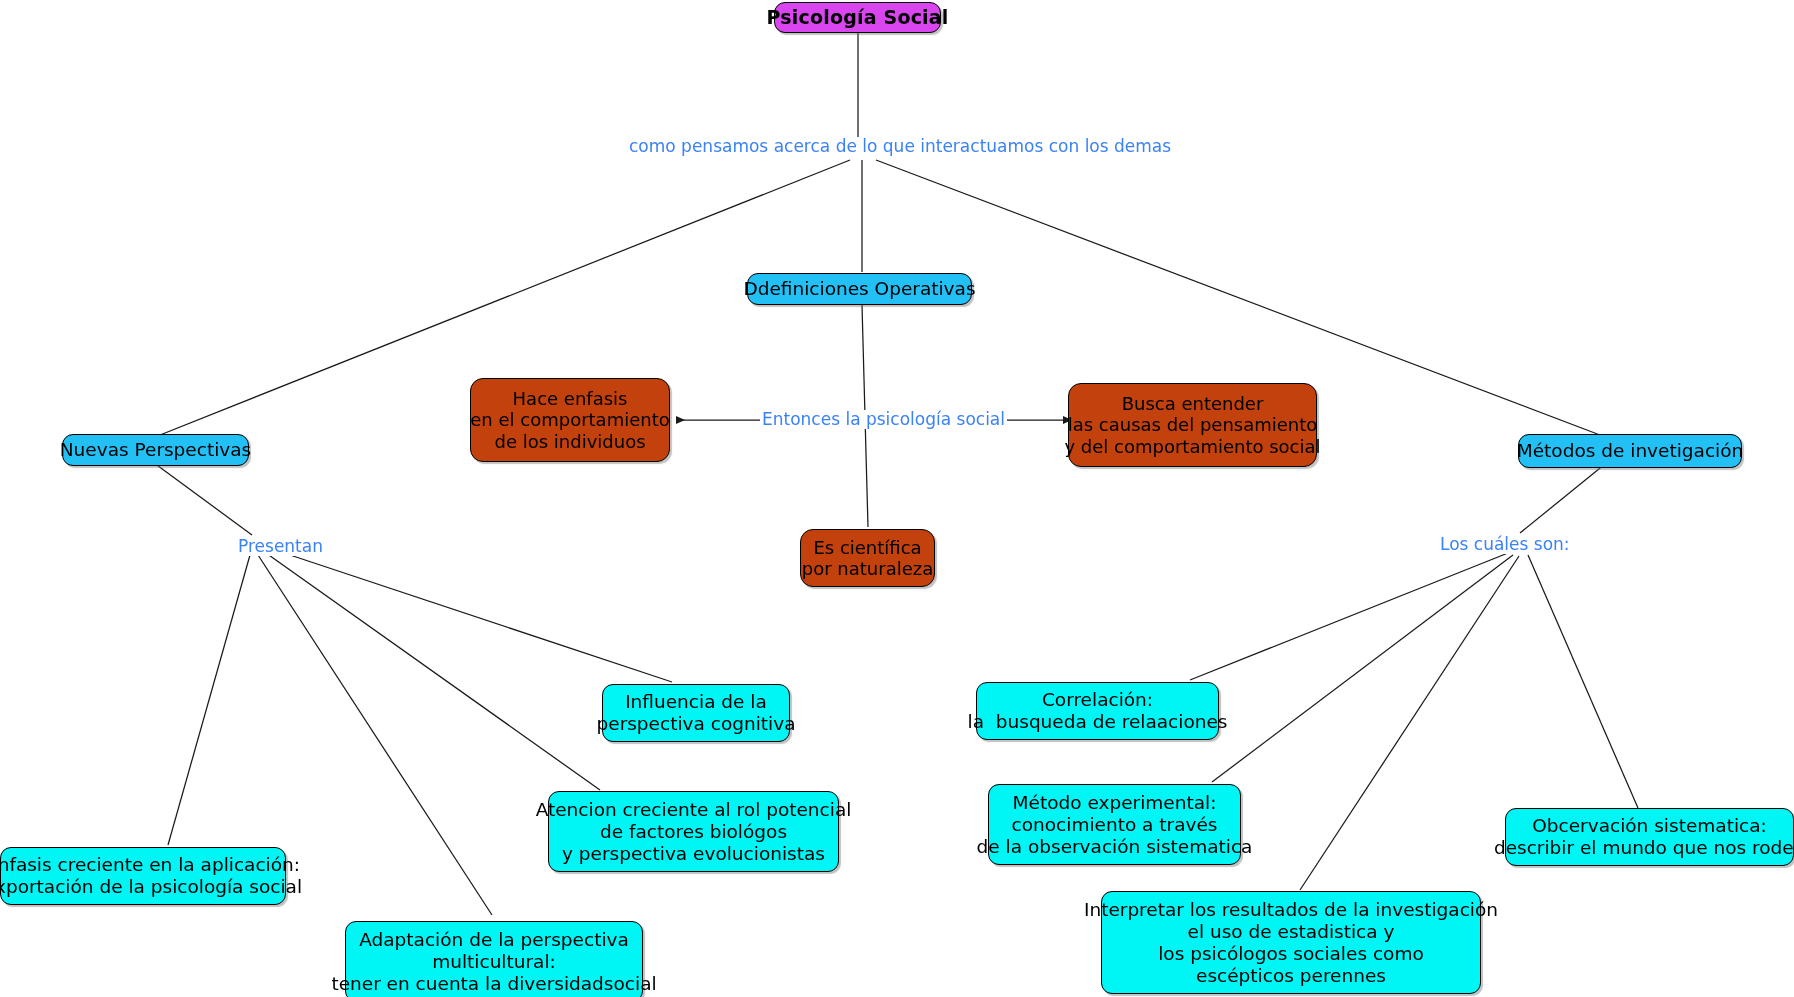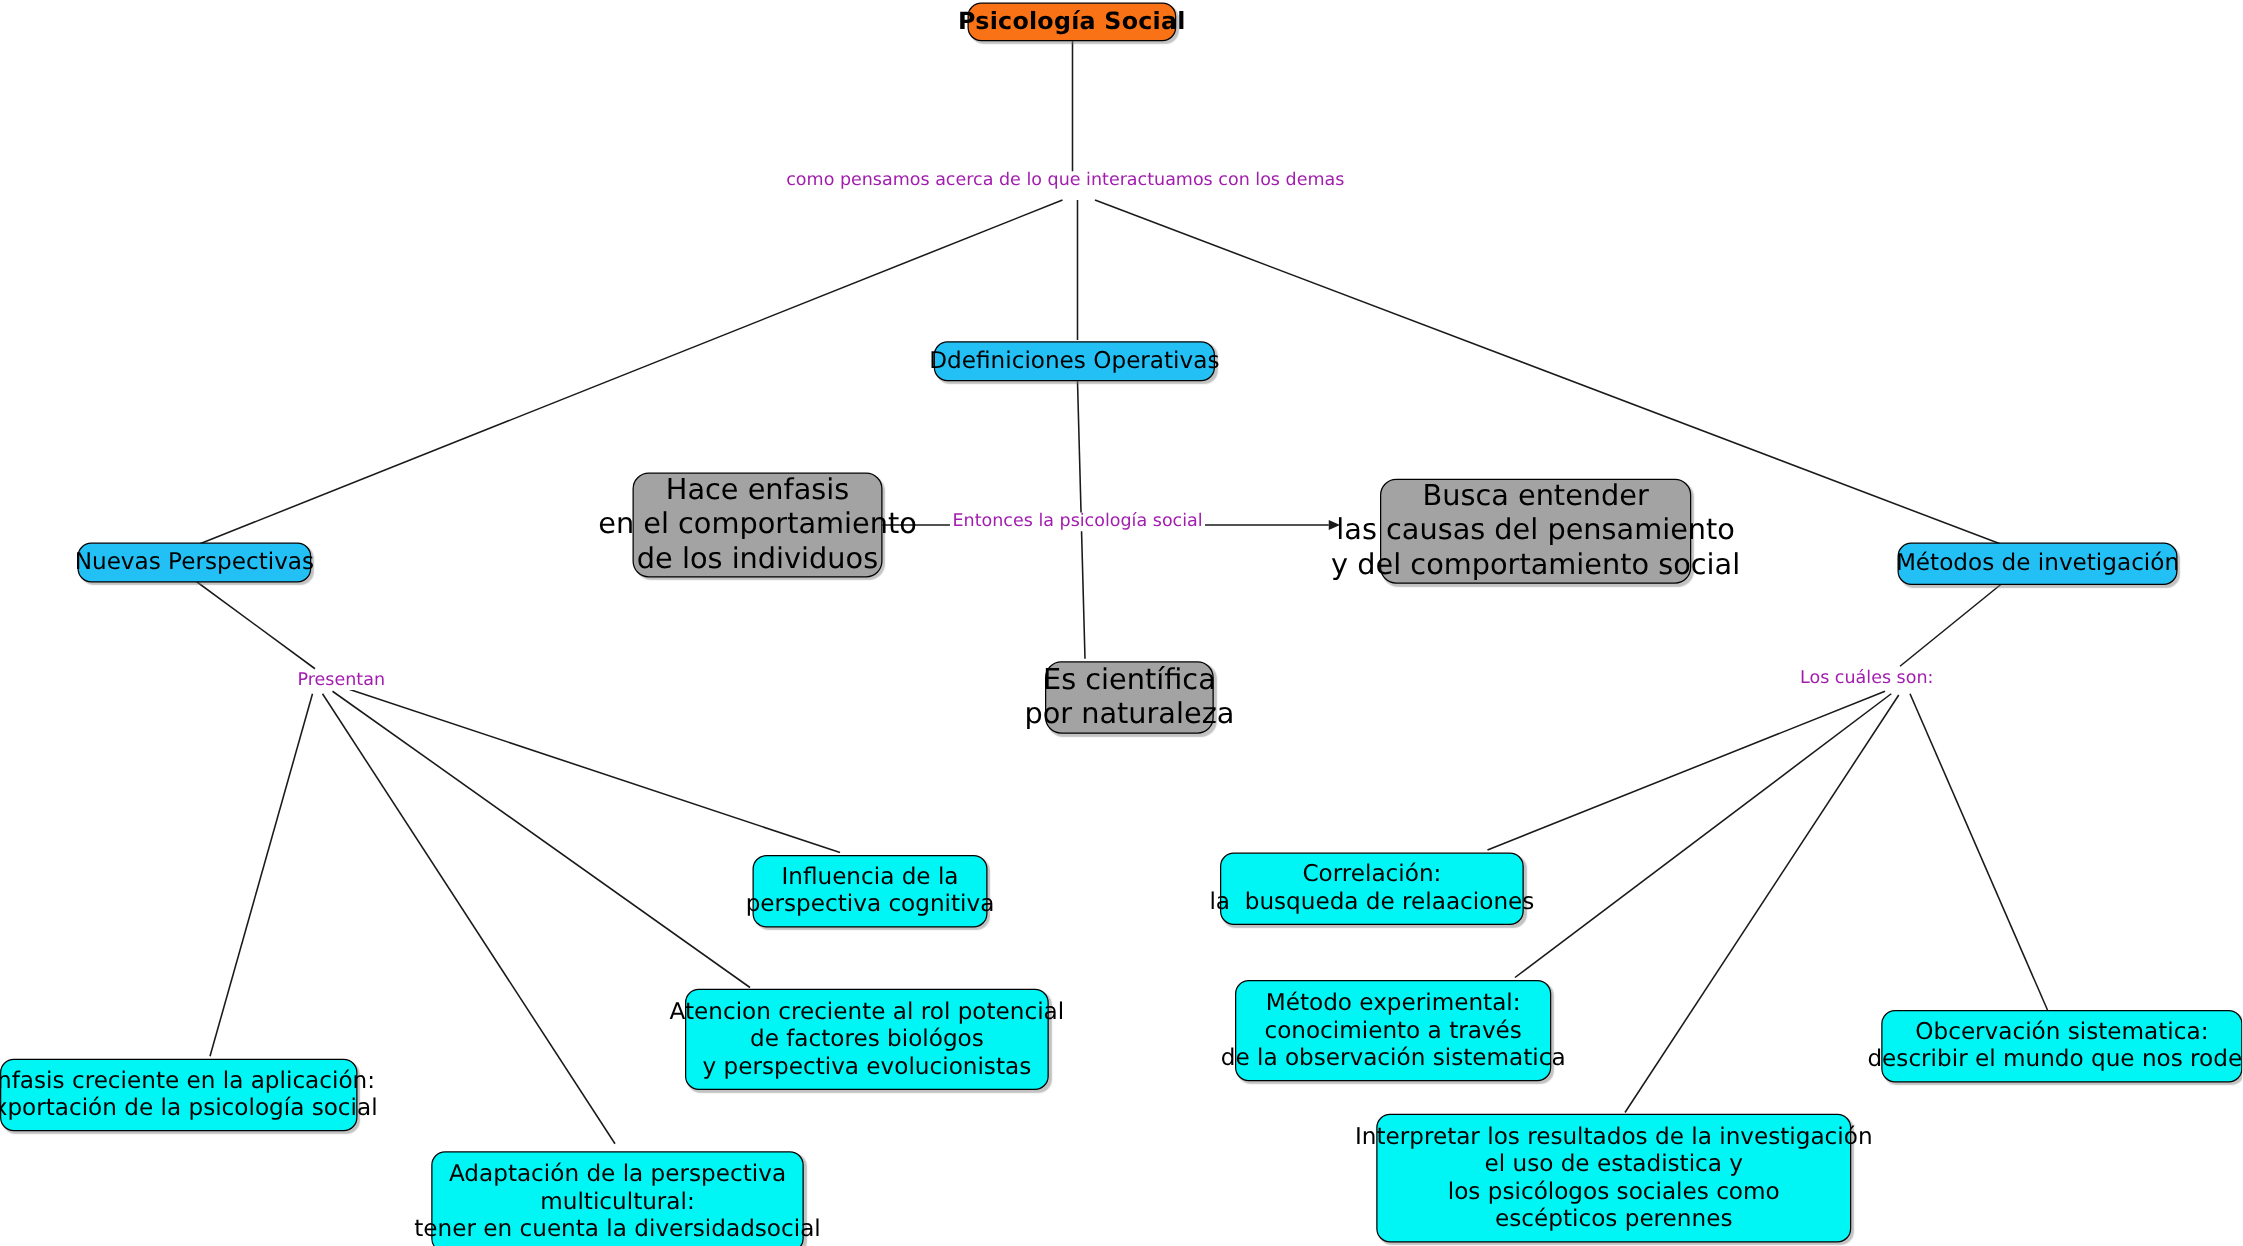--- a/index.html
+++ b/index.html
@@ -31,43 +31,42 @@
     color: #000000;
     line-height: 1.19;
     display: flex;
     align-items: center;
     justify-content: center;
     white-space: pre;
     padding: 3px 10px;
     box-shadow: 2px 2px 1px rgba(120,120,120,0.45);
   }
   .node.root {
-    background: #f97316;
+    background: #d946ef;
     font-weight: bold;
     font-size: 19px;
     letter-spacing: 0.2px;
   }
   .node.blue {
     background: #22c0f5;
     font-size: 18.5px;
   }
   .node.gray {
-    background: #a3a3a3;
-    font-size: 23px;
+    background: #c2410c;
+    font-size: 18px;
     border-radius: 13px;
-    margin-left: 36px;
   }
   .node.cyan {
     background: #00f5f5;
     font-size: 18.5px;
   }
   .edge-label {
     position: absolute;
-    color: #a21caf;
-    font-size: 14px;
+    color: #3b82f6;
+    font-size: 17px;
     white-space: pre;
     background: #ffffff;
     line-height: 1.1;
     padding: 0 2px;
   }
 </style>
 </head>
 <body>
 
 <div id="canvas">

